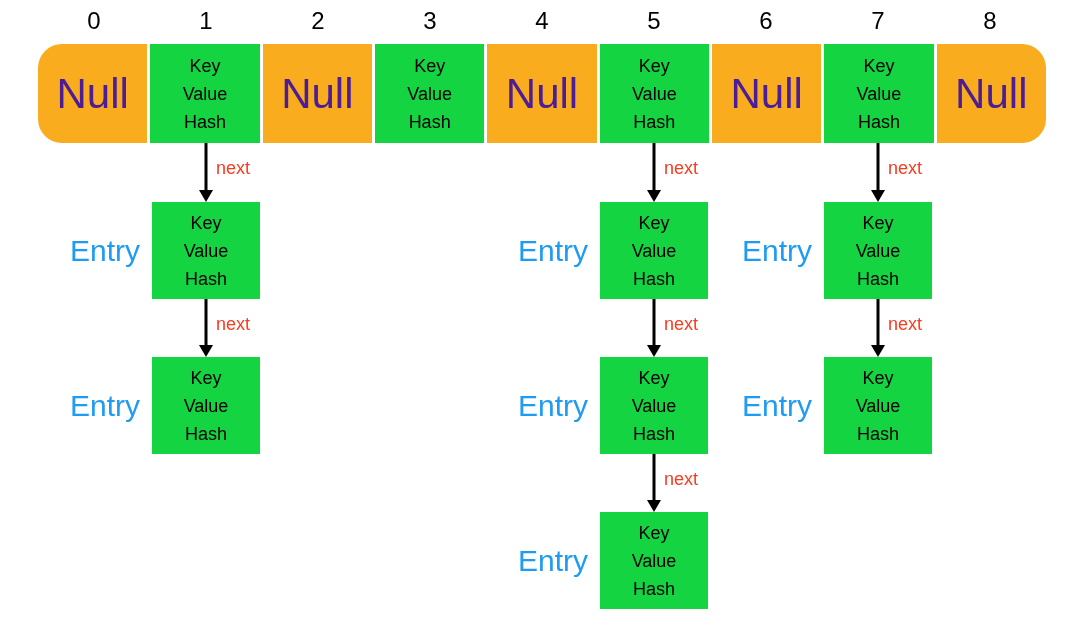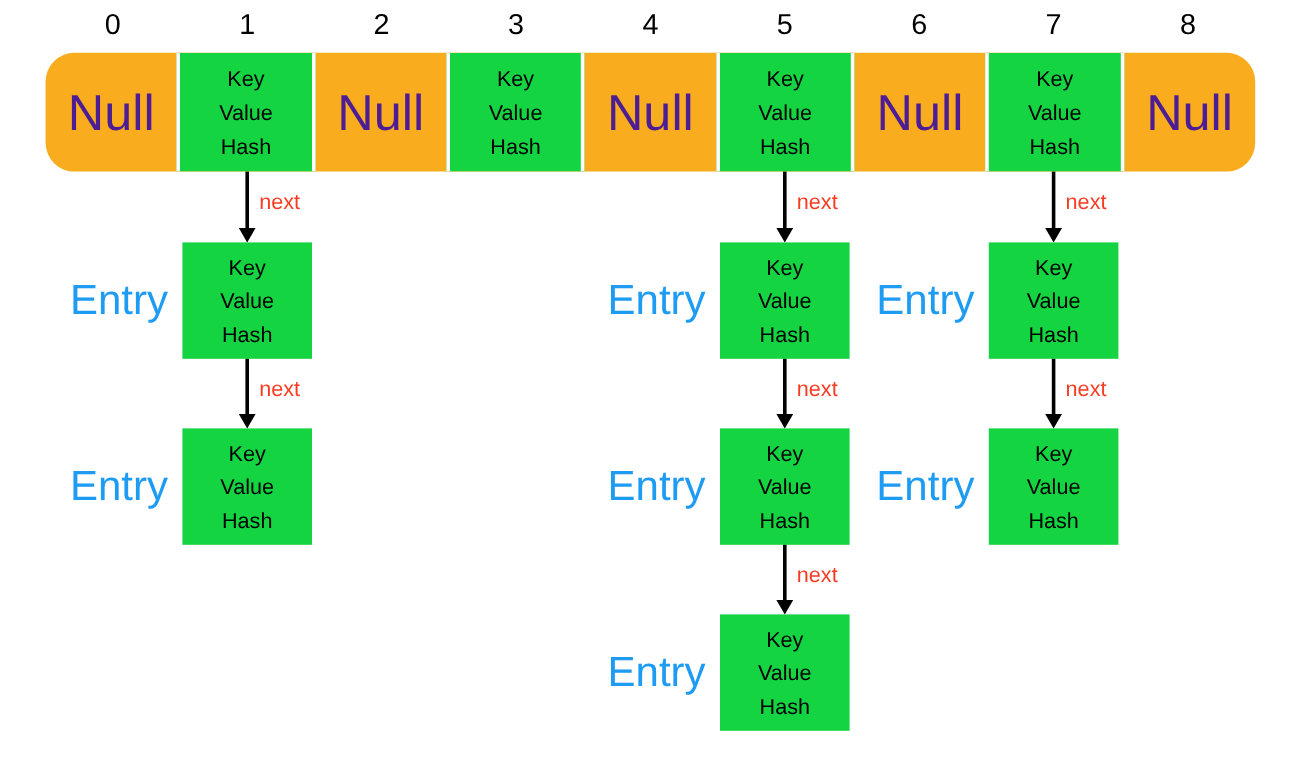--- a/index.html
+++ b/index.html
@@ -30,21 +30,21 @@
     position:absolute; width:108px; height:97px; background:var(--green);
     display:flex; flex-direction:column; align-items:center; justify-content:center;
   }
   
   .next-arrow { position:absolute; width:14px; }
   .arrow-shaft { position:absolute; left:50%; transform:translateX(-50%); top:0; bottom:10px; width:3px; background:#000; }
   .arrow-head { position:absolute; bottom:0; left:0; width:0; height:0;
     border-left:7px solid transparent; border-right:7px solid transparent; border-top:12px solid #000; }
 
   .next-label { position:absolute; font-size:18px; line-height:26px; color:var(--red); }
-  .entry-label { position:absolute; width:120px; text-align:right; font-size:35px; line-height:34px; color:var(--blue); }
+  .entry-label { position:absolute; width:120px; text-align:right; font-size:30px; line-height:34px; color:var(--blue); }
 </style>
 </head>
 <body>
 
 <div class="canvas">
   <div class="index-row" id="indexRow">
       <div class="index-cell">0</div>
       <div class="index-cell">1</div>
       <div class="index-cell">2</div>
       <div class="index-cell">3</div>

